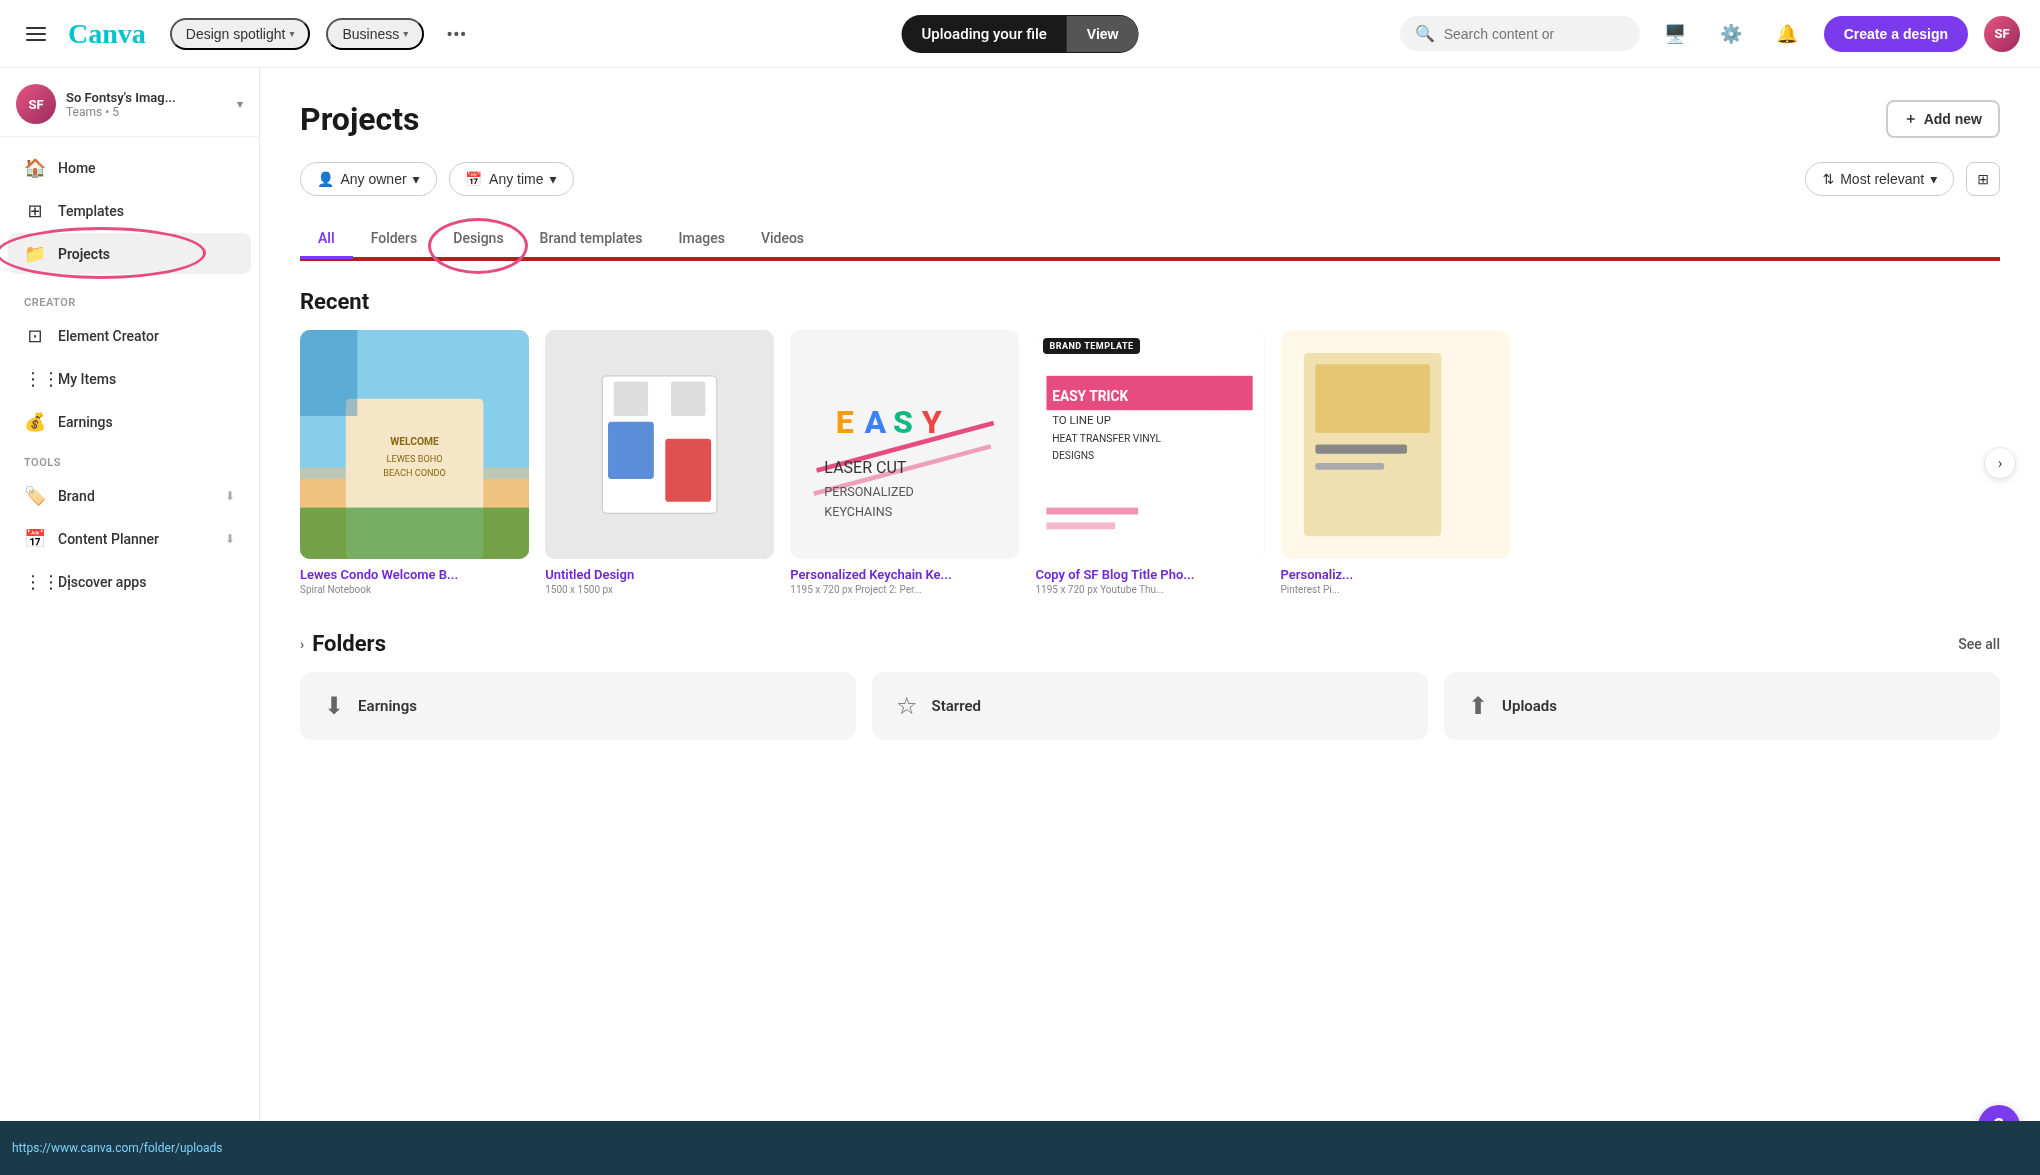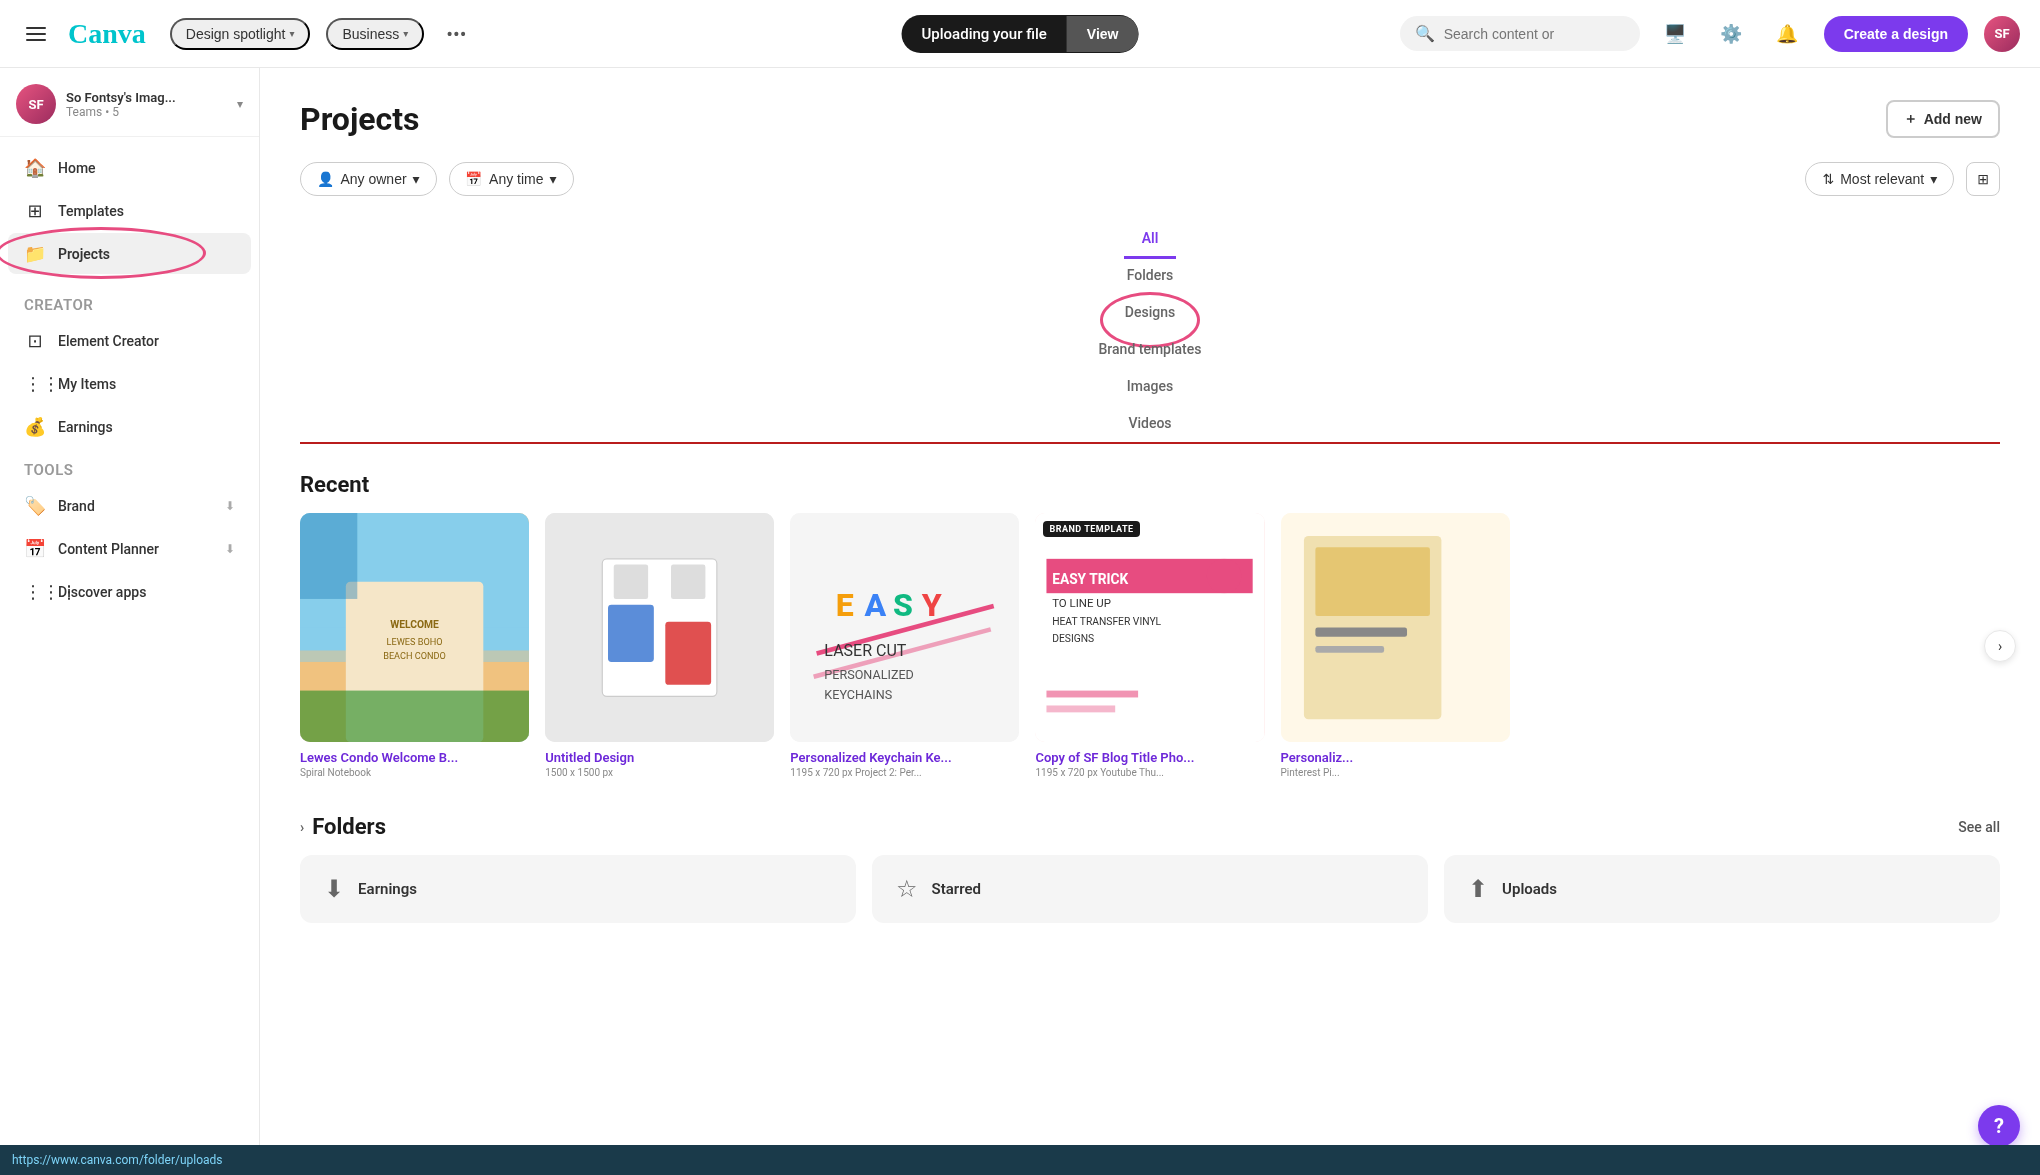--- a/index.html
+++ b/index.html
@@ -79,21 +79,21 @@
     .sidebar-nav { padding: 8px 0; }
     .sidebar-item {
       display: flex; align-items: center; gap: 12px;
       padding: 10px 16px; cursor: pointer; border-radius: 8px; margin: 2px 8px;
       font-size: 14px; color: #333; font-weight: 500;
     }
     .sidebar-item.active { background: #f0f0f0; font-weight: 600; }
     .sidebar-item .icon { font-size: 18px; width: 22px; text-align: center; flex-shrink: 0; }
 
     .sidebar-section-label {
-      font-size: 15px; font-weight: 600; color: #999; text-transform: uppercase;
+      font-size: 11px; font-weight: 600; color: #999; text-transform: uppercase;
       padding: 12px 24px 4px; letter-spacing: 0.5px;
     }
 
     .sidebar-item-with-badge {
       display: flex; align-items: center; gap: 12px;
       padding: 10px 16px; cursor: pointer; border-radius: 8px; margin: 2px 8px;
       font-size: 14px; color: #333; font-weight: 500;
     }
     .sidebar-item-with-badge .icon { font-size: 18px; width: 22px; text-align: center; flex-shrink: 0; }
     .sidebar-item-with-badge .label { flex: 1; }
@@ -121,21 +121,21 @@
       display: flex; align-items: center; gap: 6px;
       border: 1.5px solid #ccc; background: #fff; border-radius: 24px;
       padding: 8px 16px; font-size: 14px; cursor: pointer; color: #333;
     }
     .view-btn {
       border: 1.5px solid #ccc; background: #fff; border-radius: 8px;
       padding: 8px 10px; font-size: 14px; cursor: pointer; color: #333;
     }
 
     
-    .tabs { display: flex; align-items: center; gap: 0; margin-bottom: 28px; border-bottom: 2px solid #b91c1c; position: relative; flex-direction: column; }
+    .tabs { display: flex; align-items: center; gap: 0; margin-bottom: 28px; border-bottom: 4px solid #b91c1c; position: relative; }
     .tab {
       padding: 10px 18px; font-size: 14px; font-weight: 500; color: #666;
       cursor: pointer; border-bottom: 3px solid transparent; margin-bottom: -2px;
       position: relative;
     }
     .tab.active { color: #7c3aed; border-bottom-color: #7c3aed; font-weight: 600; }
 
     
     .tab-designs-circle {
       position: absolute;
@@ -190,21 +190,21 @@
       background: #f5f5f5; border-radius: 12px; padding: 20px 24px;
       display: flex; align-items: center; gap: 14px; cursor: pointer;
     }
     .folder-icon { font-size: 24px; color: #666; }
     .folder-name { font-size: 15px; font-weight: 600; color: #333; }
 
     
     .status-bar {
       position: fixed; bottom: 0; left: 0; right: 0;
       background: #1a3a4a; color: #7dd3f7; font-size: 12px;
-      padding: 8px 12px; z-index: 100;
+      padding: 20px 12px; z-index: 100;
     }
 
     
     .help-btn {
       position: fixed; bottom: 28px; right: 20px;
       width: 42px; height: 42px; background: #7c3aed; border-radius: 50%;
       display: flex; align-items: center; justify-content: center;
       color: #fff; font-size: 20px; font-weight: 700; cursor: pointer;
       box-shadow: 0 4px 12px rgba(124,58,237,0.4);
     }

